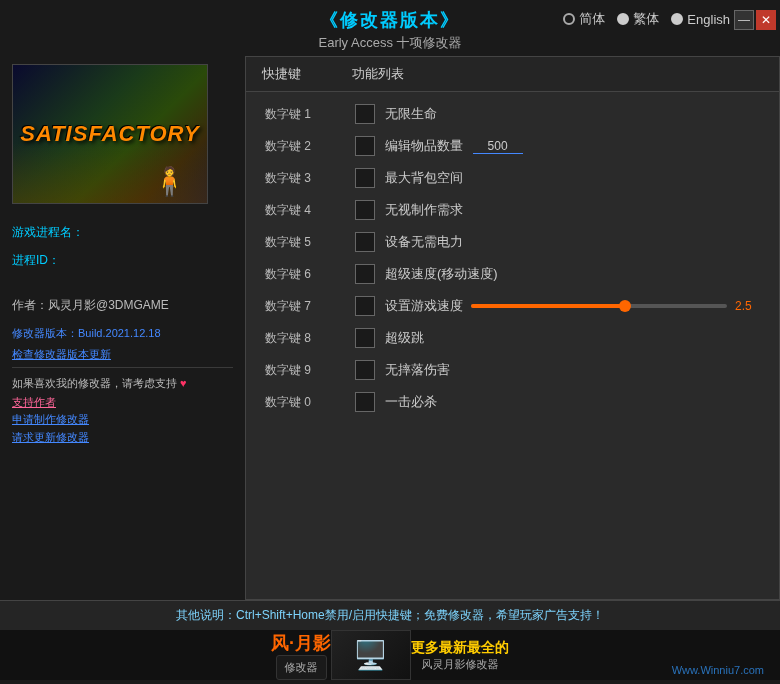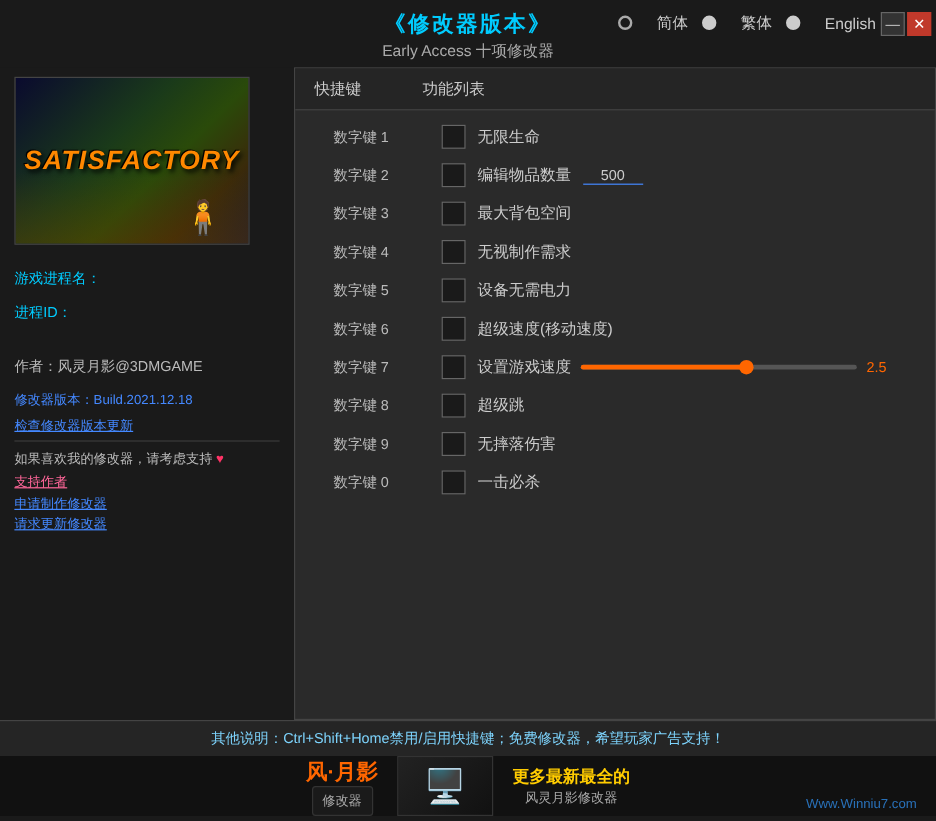--- a/index.html
+++ b/index.html
@@ -39,21 +39,21 @@
       right: 50px;
       display: flex;
       align-items: center;
       gap: 12px;
       font-size: 13px;
       color: #ccc;
     }
     .lang-option {
       display: flex;
       align-items: center;
-      gap: 20px;
+      gap: 4px;
       cursor: pointer;
     }
     .radio-circle {
       width: 12px;
       height: 12px;
       border-radius: 50%;
       border: 2px solid #aaa;
       display: inline-block;
     }
     .radio-circle.filled {
@@ -176,21 +176,21 @@
     }
     .col-header-func {
       flex: 1;
       color: #ccc;
       font-size: 13px;
     }
 
     
     .trainer-rows {
       flex: 1;
-      padding: 6px 16px;
+      padding: 6px 3px;
       overflow-y: auto;
     }
     .trainer-row {
       display: flex;
       align-items: center;
       padding: 5px 16px;
       min-height: 32px;
     }
     .row-hotkey {
       width: 90px;
@@ -286,21 +286,20 @@
       background: #111;
       display: flex;
       align-items: center;
       justify-content: center;
       position: relative;
       overflow: hidden;
     }
     .ad-content {
       display: flex;
       align-items: center;
-      gap: 16px;
       padding: 0 16px;
     }
     .ad-logo {
       display: flex;
       flex-direction: column;
       align-items: center;
     }
     .ad-logo-main {
       color: #ff6600;
       font-size: 16px;

